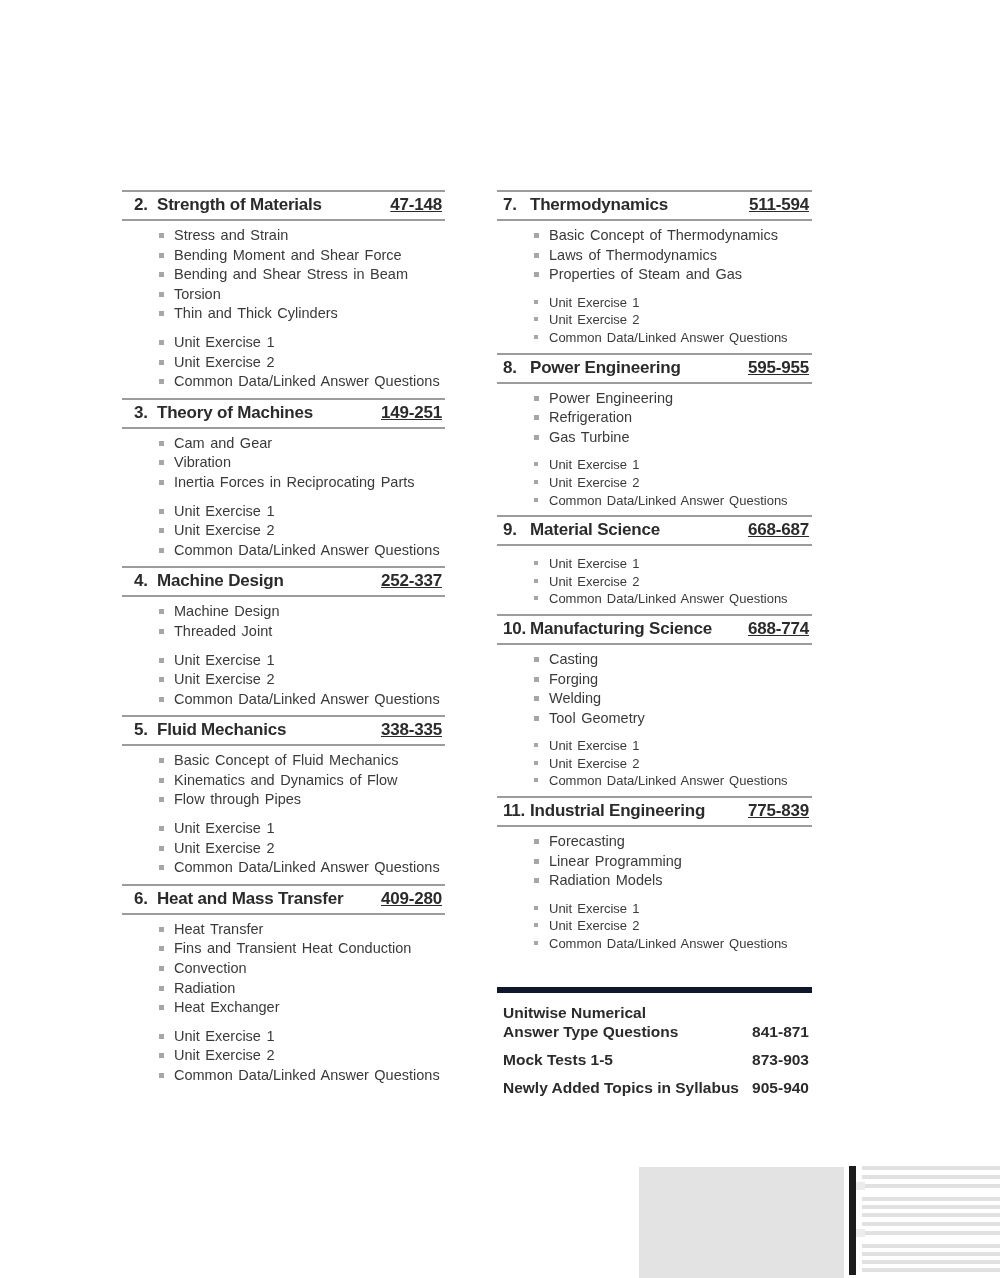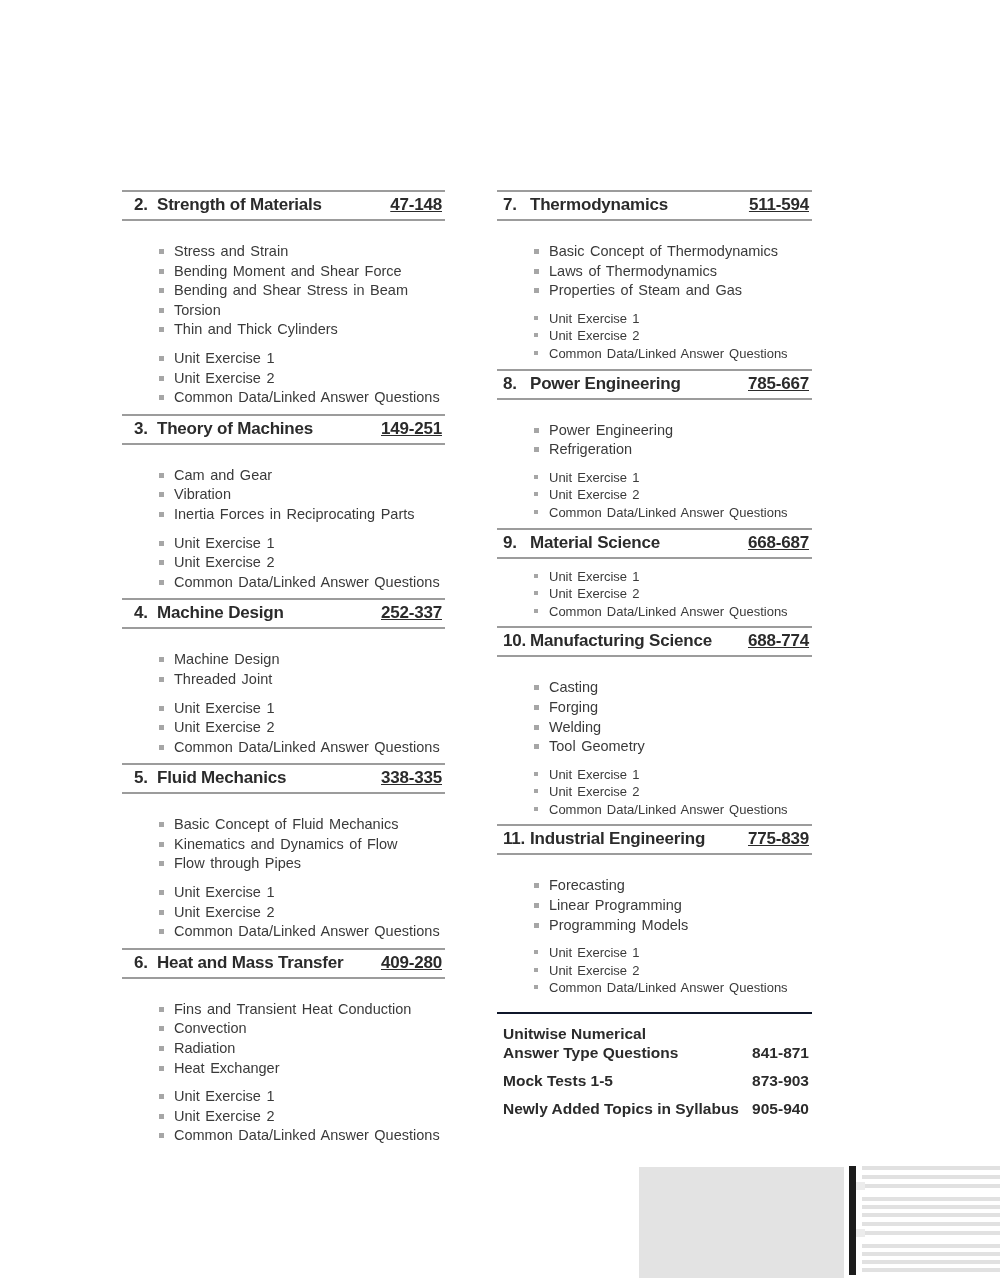--- a/index.html
+++ b/index.html
@@ -20,35 +20,35 @@
     padding:3px 3px 4px 0;
     font-weight:bold; font-size:17px; color:#2b2b2b; letter-spacing:-0.2px;
   }
   #col-left  .section-header { padding-left:12px; }
   #col-right .section-header { padding-left:6px; }
   .sec-number { min-width:23px; }
   #col-right .sec-number { min-width:27px; }
   .sec-title { flex:1; }
   .sec-pages { text-align:right;text-decoration:underline; }
 
-  ul.topic-list, ul.exercise-list { list-style:none; margin-top:21px; padding-left:52px; }
+  ul.topic-list, ul.exercise-list { list-style:none; margin-top:5px; padding-left:52px; }
   ul.exercise-list { margin-top:9px; }
   li.toc-item {
     position:relative; font-size:14.5px; line-height:19.6px;
     color:#3a3a3a; word-spacing:1.5px;
   }
   li.toc-item .bullet {
     position:absolute; left:-15px; top:7px;
     width:5px; height:5px; background:#a6a6a6; display:block;
   }
   #col-right ul.exercise-list li.toc-item { font-size:13px; line-height:17.6px; }
   #col-right ul.exercise-list li.toc-item .bullet { width:4px; height:4px; top:6px; }
 
   #summary-block {
-    margin-top:15px; border-top:2px solid #0f172a; padding-top:10px;
+    margin-top:34px; border-top:6px solid #0f172a; padding-top:10px;
   }
   .summary-row {
     display:flex; justify-content:space-between; align-items:flex-end;
     margin-bottom:9px; font-weight:bold; font-size:15.5px; line-height:19px;
     color:#2b2b2b; padding:0 3px 0 6px;
   }
   .summary-label { white-space:pre-line; }
   .summary-pages { text-align:right; }
 
   
@@ -132,20 +132,21 @@
           <li class="toc-item"><span class="bullet"></span><span>Common Data/Linked Answer Questions</span></li>
         </ul>
       </section>
       <section class="toc-section">
         <div class="section-header">
           <span class="sec-number">6.</span>
           <span class="sec-title">Heat and Mass Transfer</span>
           <span class="sec-pages">409-280</span>
         </div>
         <ul class="topic-list">
+          <li class="toc-item"><span class="bullet"></span><span>Heat Transfer</span></li>
           <li class="toc-item"><span class="bullet"></span><span>Fins and Transient Heat Conduction</span></li>
           <li class="toc-item"><span class="bullet"></span><span>Convection</span></li>
           <li class="toc-item"><span class="bullet"></span><span>Radiation</span></li>
           <li class="toc-item"><span class="bullet"></span><span>Heat Exchanger</span></li>
         </ul>
         <ul class="exercise-list">
           <li class="toc-item"><span class="bullet"></span><span>Unit Exercise 1</span></li>
           <li class="toc-item"><span class="bullet"></span><span>Unit Exercise 2</span></li>
           <li class="toc-item"><span class="bullet"></span><span>Common Data/Linked Answer Questions</span></li>
         </ul>
@@ -166,25 +167,26 @@
         <ul class="exercise-list">
           <li class="toc-item"><span class="bullet"></span><span>Unit Exercise 1</span></li>
           <li class="toc-item"><span class="bullet"></span><span>Unit Exercise 2</span></li>
           <li class="toc-item"><span class="bullet"></span><span>Common Data/Linked Answer Questions</span></li>
         </ul>
       </section>
       <section class="toc-section">
         <div class="section-header">
           <span class="sec-number">8.</span>
           <span class="sec-title">Power Engineering</span>
-          <span class="sec-pages">785-667</span>
+          <span class="sec-pages">595-955</span>
         </div>
         <ul class="topic-list">
           <li class="toc-item"><span class="bullet"></span><span>Power Engineering</span></li>
           <li class="toc-item"><span class="bullet"></span><span>Refrigeration</span></li>
+          <li class="toc-item"><span class="bullet"></span><span>Gas Turbine</span></li>
         </ul>
         <ul class="exercise-list">
           <li class="toc-item"><span class="bullet"></span><span>Unit Exercise 1</span></li>
           <li class="toc-item"><span class="bullet"></span><span>Unit Exercise 2</span></li>
           <li class="toc-item"><span class="bullet"></span><span>Common Data/Linked Answer Questions</span></li>
         </ul>
       </section>
       <section class="toc-section">
         <div class="section-header">
           <span class="sec-number">9.</span>
@@ -217,21 +219,21 @@
       </section>
       <section class="toc-section">
         <div class="section-header">
           <span class="sec-number">11.</span>
           <span class="sec-title">Industrial Engineering</span>
           <span class="sec-pages">775-839</span>
         </div>
         <ul class="topic-list">
           <li class="toc-item"><span class="bullet"></span><span>Forecasting</span></li>
           <li class="toc-item"><span class="bullet"></span><span>Linear Programming</span></li>
-          <li class="toc-item"><span class="bullet"></span><span>Programming Models</span></li>
+          <li class="toc-item"><span class="bullet"></span><span>Radiation Models</span></li>
         </ul>
         <ul class="exercise-list">
           <li class="toc-item"><span class="bullet"></span><span>Unit Exercise 1</span></li>
           <li class="toc-item"><span class="bullet"></span><span>Unit Exercise 2</span></li>
           <li class="toc-item"><span class="bullet"></span><span>Common Data/Linked Answer Questions</span></li>
         </ul>
       </section>
       <div id="summary-block">
         <div class="summary-row">
           <span class="summary-label">Unitwise Numerical

